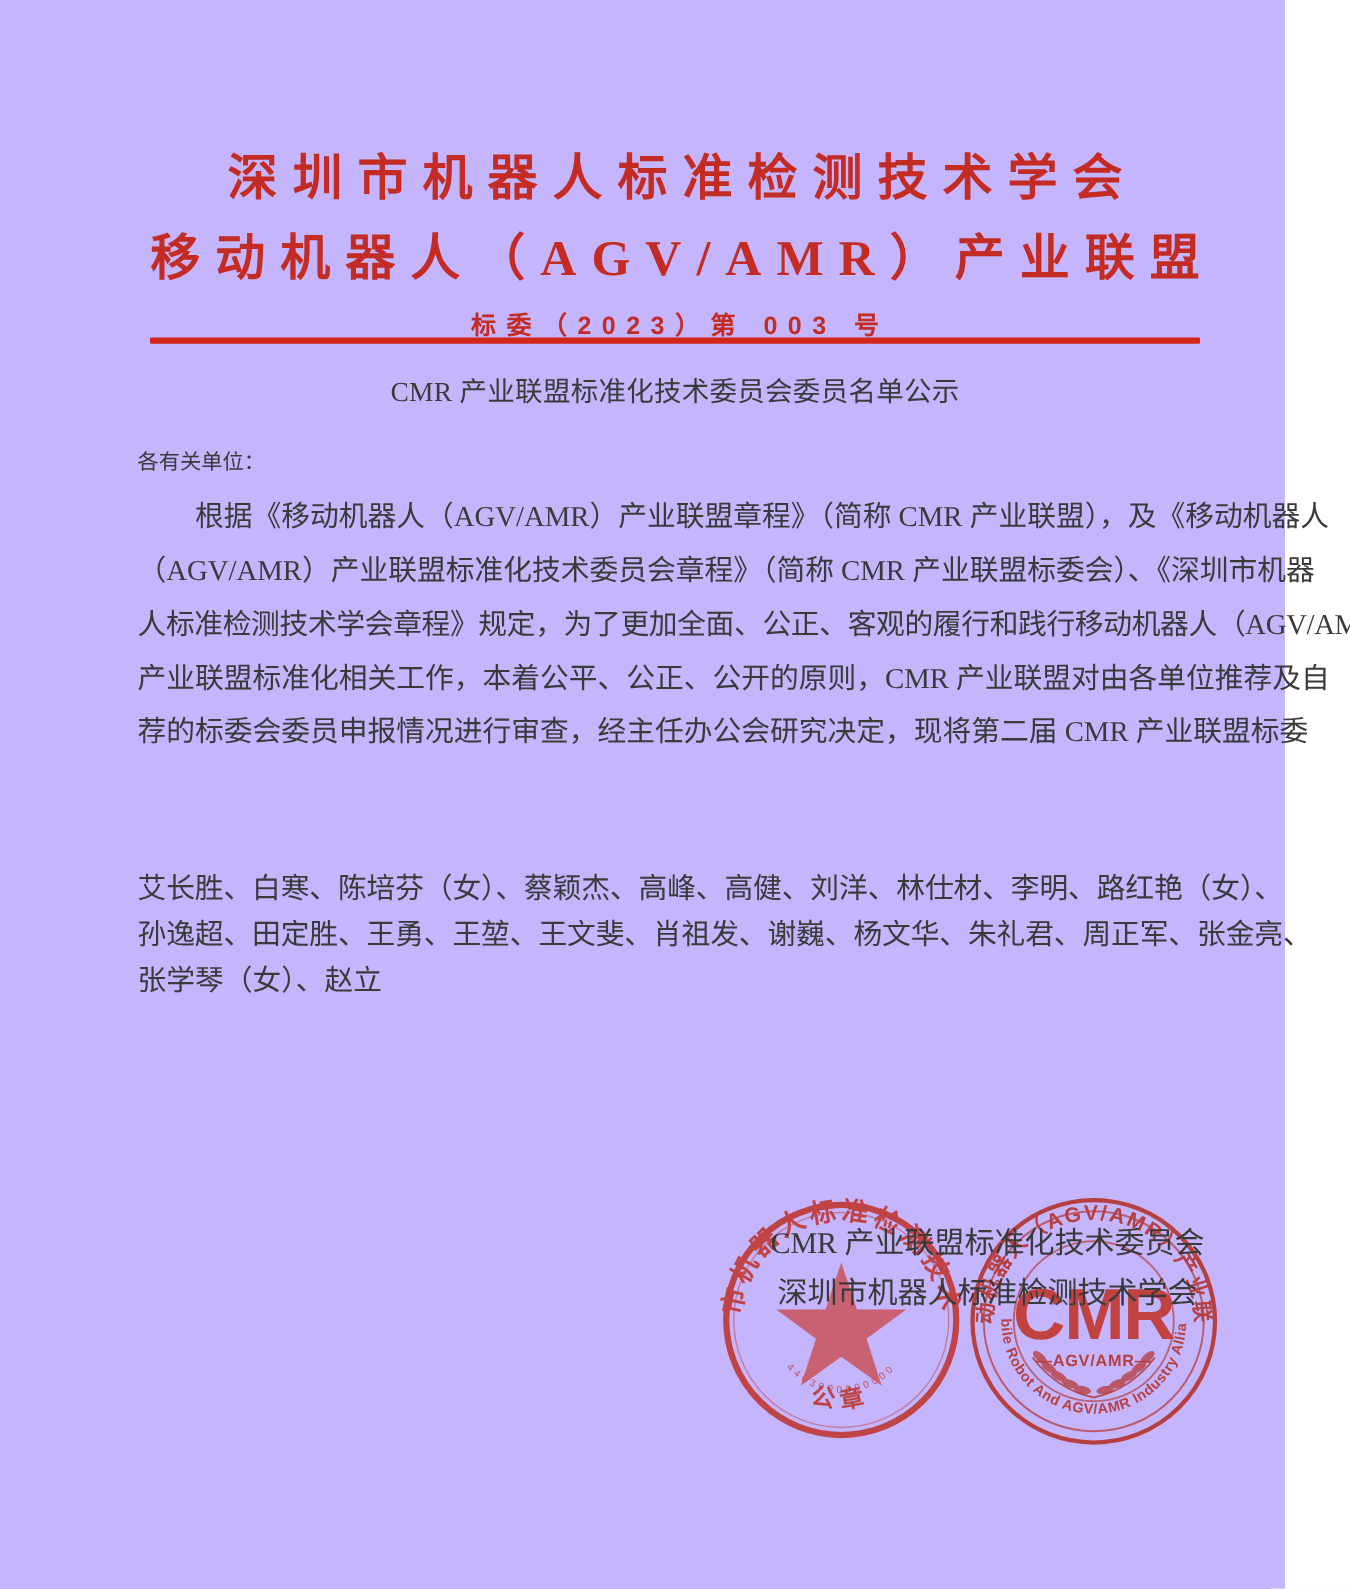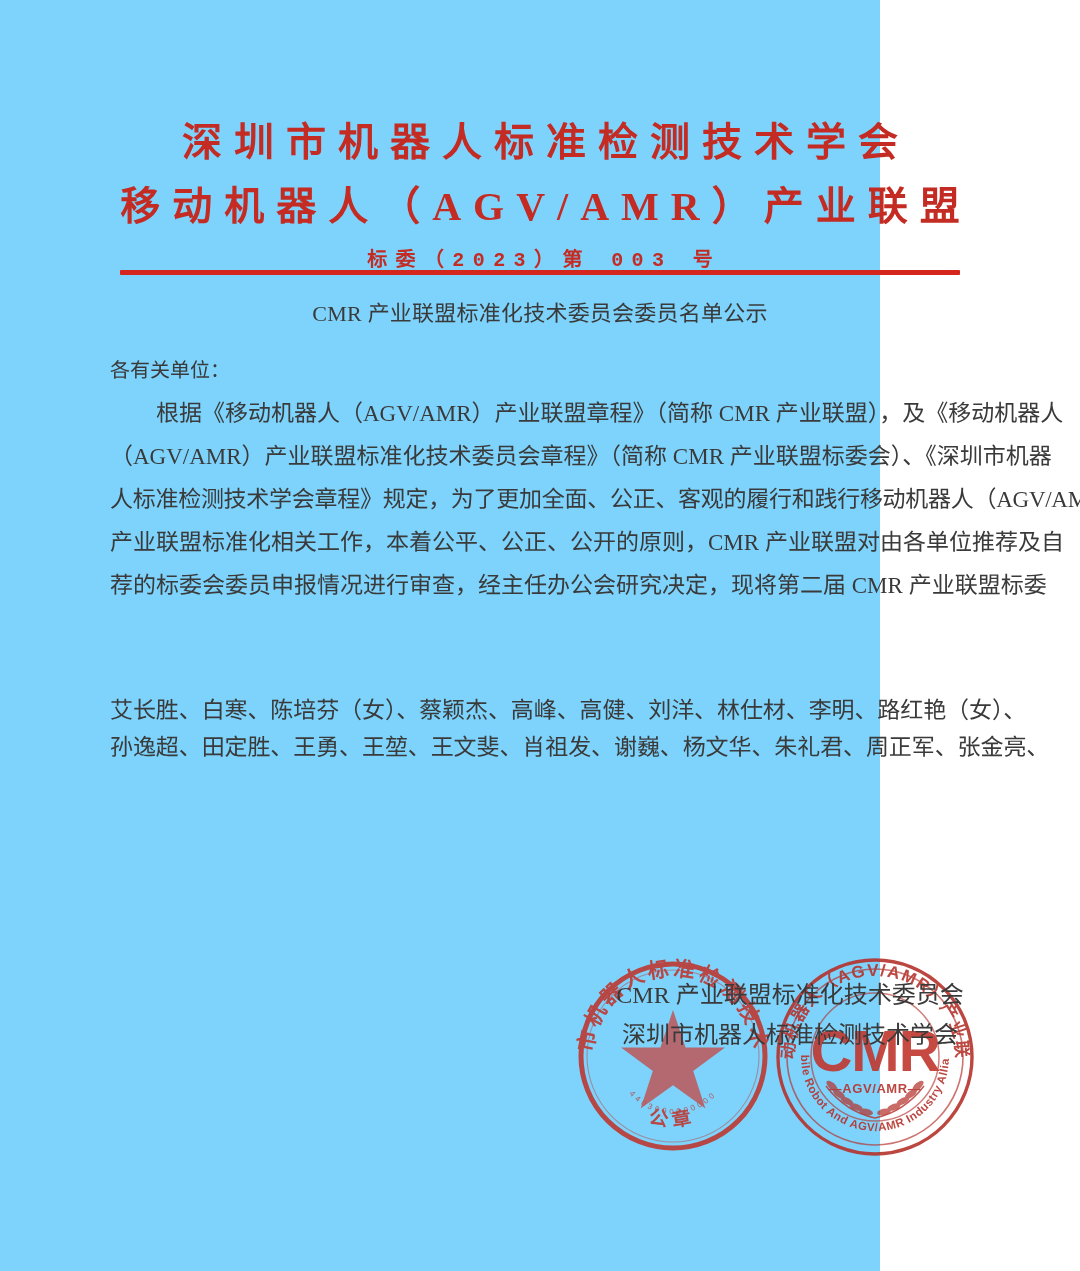--- a/index.html
+++ b/index.html
@@ -13,23 +13,23 @@
     width: 1080px;
     height: 1271px;
     position: relative;
     overflow: hidden;
     font-family: "Liberation Serif", "DejaVu Serif", serif;
     color: #2b2b2b;
   }
 
   .page {
     position: relative;
-    width: 880px;
+    width: 1028px;
     height: 1271px;
-    background: #7dd3fc;
+    background: #c4b5fd;
   }
 
   
   .letterhead {
     position: absolute;
     left: 0;
     top: 118px;
     width: 1080px;
     text-align: center;
   }
@@ -45,21 +45,21 @@
     font-size: 40px;
     line-height: 50px;
   }
   .lh-line2 {
     font-size: 40px;
     line-height: 50px;
     margin-top: 14px;
   }
   .lh-docnum {
     color: #c32b23;
-    font-family: Liberation Mono, monospace;
+    font-family: Liberation Sans, sans-serif;
     font-weight: bold;
     font-size: 20px;
     line-height: 26px;
     letter-spacing: 0.42em;
     text-indent: 0.42em;
     margin-top: 16px;
     white-space: nowrap;
   }
   .lh-rule {
     position: absolute;
@@ -86,21 +86,21 @@
   }
 
   
   .body-block {
     position: absolute;
     left: 110px;
     top: 348px;
     width: 872px;
   }
   .salutation {
-    font-size: 20px;
+    font-size: 17px;
     line-height: 44px;
     color: #3a3a3a;
     margin: 0;
   }
   .para-line {
     font-size: 23px;
     line-height: 43px;
     color: #3a3a3a;
     margin: 0;
     white-space: nowrap;
@@ -192,20 +192,21 @@
     <p class="para-line indent">根据《移动机器人（AGV/AMR）产业联盟章程》（简称 CMR 产业联盟），及《移动机器人</p>
     <p class="para-line">（AGV/AMR）产业联盟标准化技术委员会章程》（简称 CMR 产业联盟标委会）、《深圳市机器</p>
     <p class="para-line tight">人标准检测技术学会章程》规定，为了更加全面、公正、客观的履行和践行移动机器人（AGV/AMR）</p>
     <p class="para-line">产业联盟标准化相关工作，本着公平、公正、公开的原则，CMR 产业联盟对由各单位推荐及自</p>
     <p class="para-line">荐的标委会委员申报情况进行审查，经主任办公会研究决定，现将第二届 CMR 产业联盟标委</p>
   </div>
 
   <div class="list-block">
     <p class="name-line squeeze">艾长胜、白寒、陈培芬（女）、蔡颖杰、高峰、高健、刘洋、林仕材、李明、路红艳（女）、</p>
     <p class="name-line squeeze">孙逸超、田定胜、王勇、王堃、王文斐、肖祖发、谢巍、杨文华、朱礼君、周正军、张金亮、</p>
+    <p class="name-line">张学琴（女）、赵立</p>
   </div>
 
   <div class="seal-layer">
 
     <div class="seal seal-official">
       <svg width="210" height="212" viewBox="0 0 210 212" aria-hidden="true">
         <defs>
           <path id="arcTopA" d="M 25 108 A 80 80 0 0 1 185 108" fill="none"></path>
           <path id="arcBotA" d="M 35 108 A 70 70 0 0 0 175 108" fill="none"></path>
           <path id="arcCodeA" d="M 47 108 A 58 58 0 0 0 163 108" fill="none"></path>

